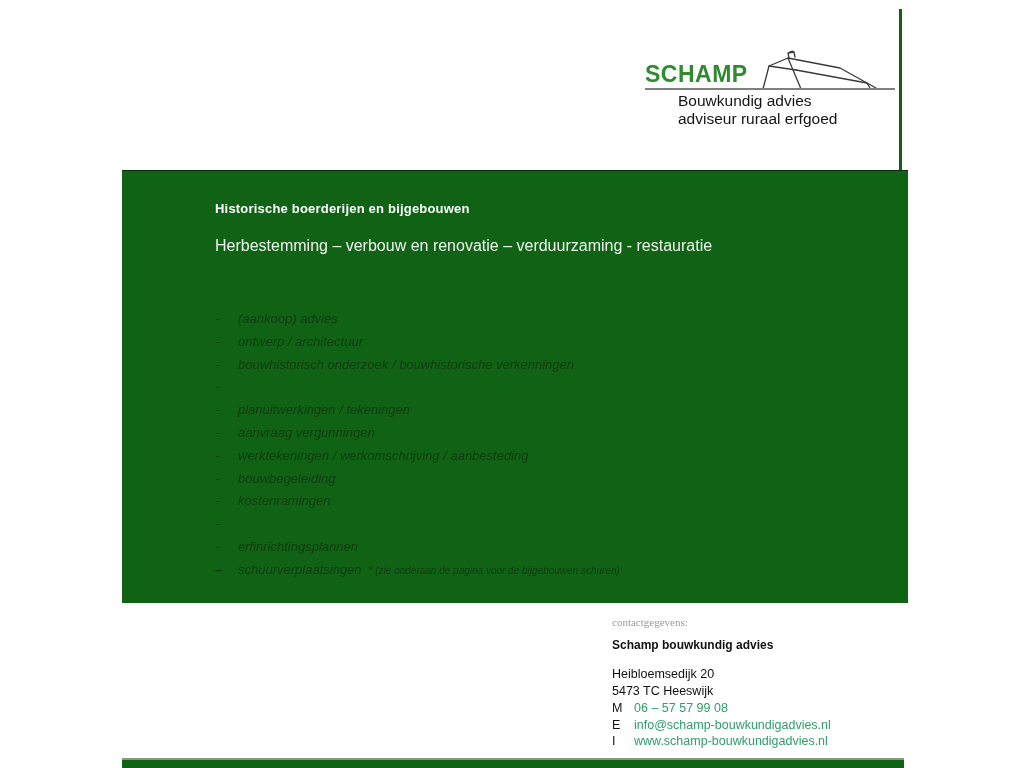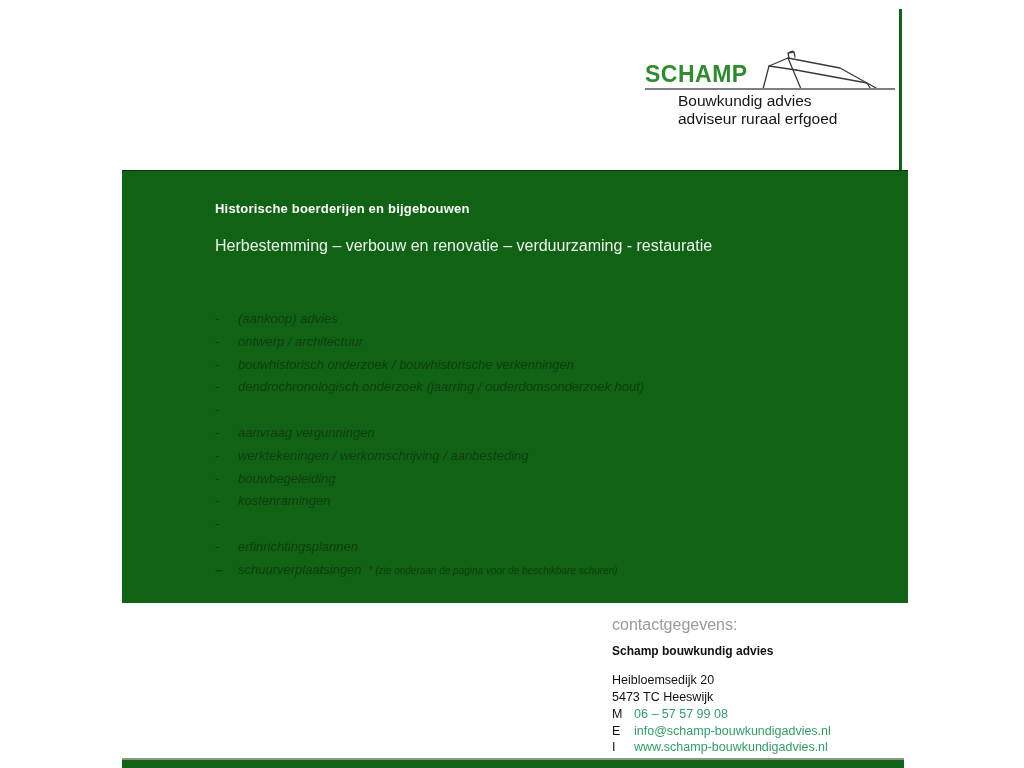--- a/index.html
+++ b/index.html
@@ -53,21 +53,21 @@
     white-space:nowrap;
   }
   .services .bullet{width:23px;flex:0 0 23px;}
   .services .row:last-child .bullet{font-weight:bold;}
   .services .note{font-size:10px;margin-left:7px;color:#113c11;}
   
   .contact{
     position:absolute;left:612px;top:616px;width:292px;
     color:#111111;
   }
-  .contact-heading{font-size:16px;color:#9a9a9a;margin:0 0 10px 0;}
+  .contact-heading{font-size:11px;color:#9a9a9a;margin:0 0 10px 0;font-family:Liberation Serif, serif;}
   .contact-company{font-size:12px;font-weight:bold;margin:0 0 14px 0;}
   .contact-addr{font-size:12.5px;font-weight:normal;line-height:17px;margin:0;}
   .contact-row{display:flex;font-size:12.5px;line-height:16.5px;margin:0;}
   .contact-row .lbl{width:22px;flex:0 0 22px;color:#111111;}
   .contact-row .val{color:#2f9e68;text-decoration:none;}
   
   .bottom-bar{
     position:absolute;left:122px;top:758px;width:782px;height:10px;
     background:#106315;border-top:2px solid #8a987f;box-sizing:border-box;
   }
@@ -109,24 +109,24 @@
     <li class="row">
       <span class="bullet">-</span>
       <span>ontwerp / architectuur</span>
     </li>
     <li class="row">
       <span class="bullet">-</span>
       <span>bouwhistorisch onderzoek / bouwhistorische verkenningen</span>
     </li>
     <li class="row">
       <span class="bullet">-</span>
-      <span>dendrochronologisch onderzoek (jaarring / ouderdomsonderzoek hout)</span>
     </li>
     <li class="row">
       <span class="bullet">-</span>
+      <span>planuitwerkingen / tekeningen</span>
     </li>
     <li class="row">
       <span class="bullet">-</span>
       <span>aanvraag vergunningen</span>
     </li>
     <li class="row">
       <span class="bullet">-</span>
       <span>werktekeningen / werkomschrijving / aanbesteding</span>
     </li>
     <li class="row">
@@ -140,21 +140,21 @@
     <li class="row">
       <span class="bullet">-</span>
     </li>
     <li class="row">
       <span class="bullet">-</span>
       <span>erfinrichtingsplannen</span>
     </li>
     <li class="row">
       <span class="bullet">–</span>
       <span>schuurverplaatsingen</span>
-      <span class="note">* (zie onderaan de pagina voor de beschikbare schuren)</span>
+      <span class="note">* (zie onderaan de pagina voor de bijgebouwen schuren)</span>
     </li>
   </ul>
 </div>
 
 <div class="contact">
   <p class="contact-heading">contactgegevens:</p>
   <p class="contact-company">Schamp bouwkundig advies</p>
   <p class="contact-addr">Heibloemsedijk 20</p>
   <p class="contact-addr">5473 TC  Heeswijk</p>
   <p class="contact-row">

